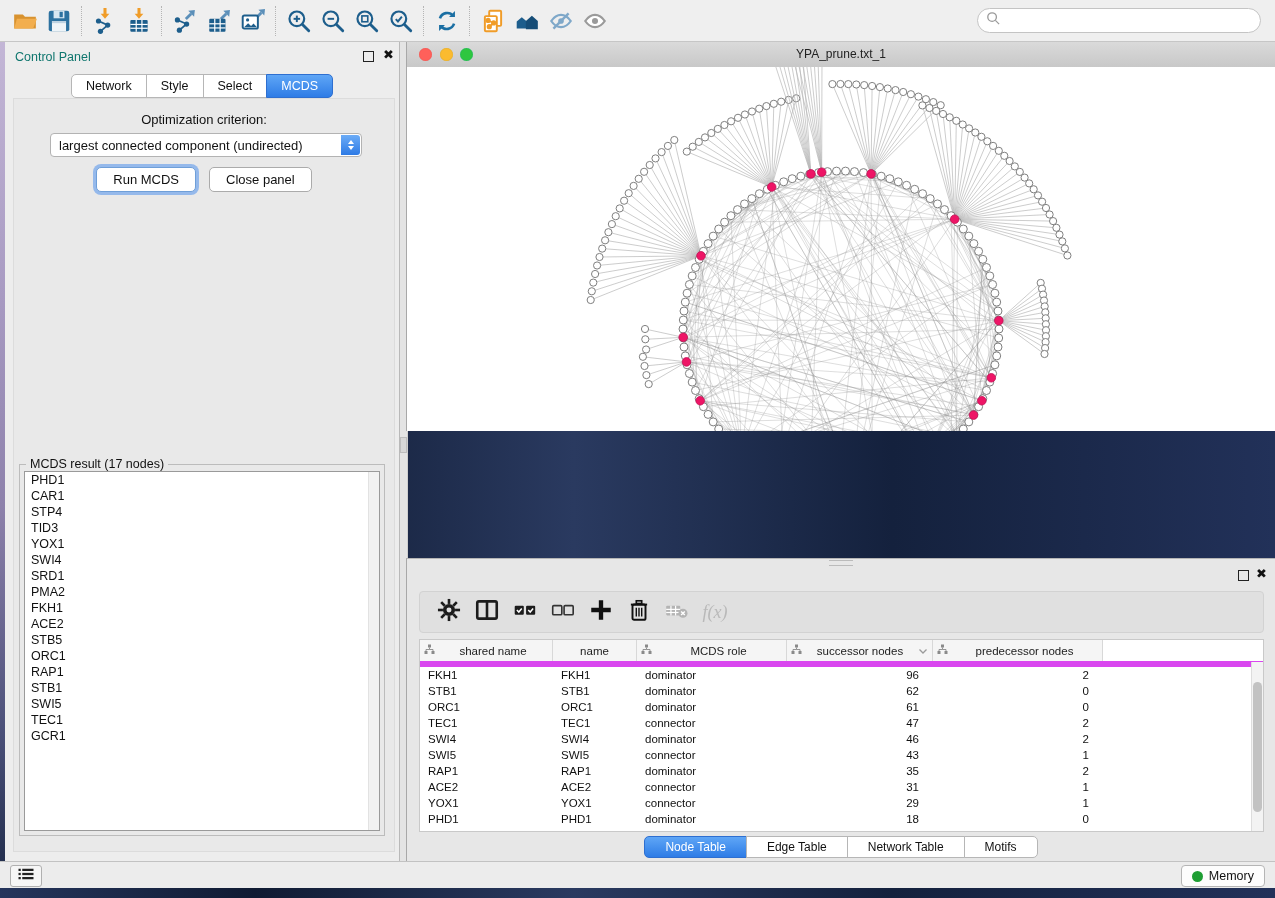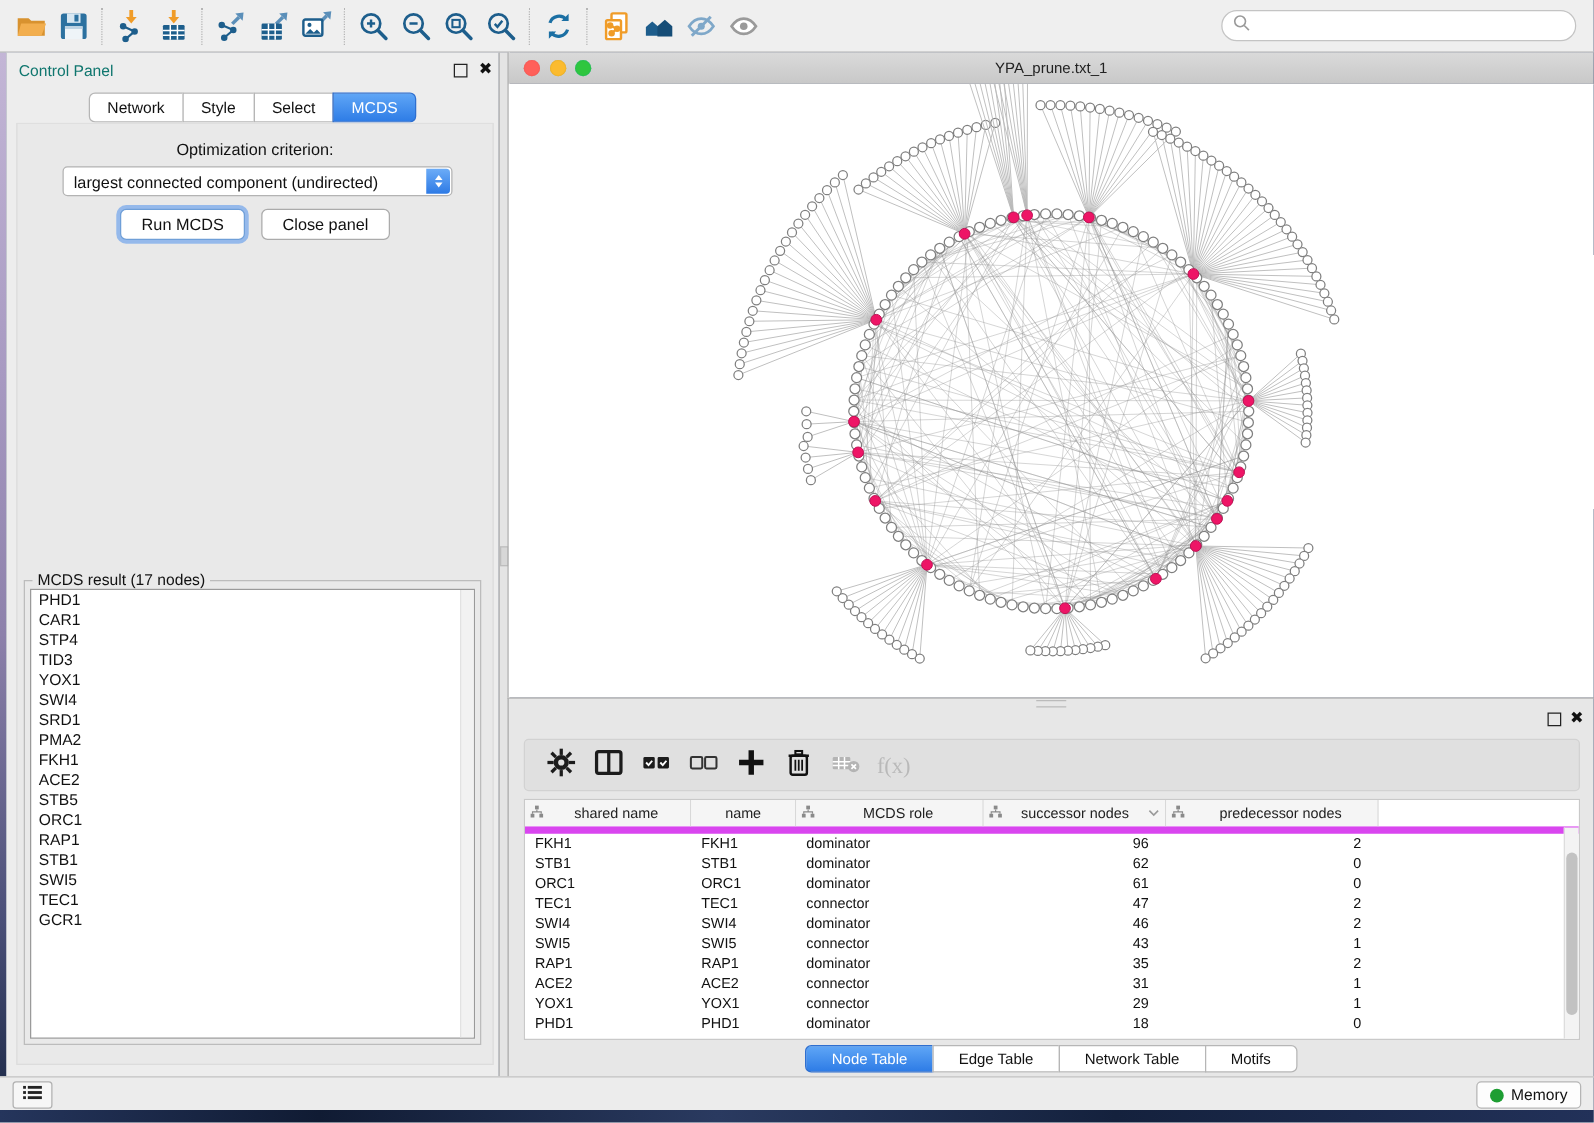--- a/index.html
+++ b/index.html
@@ -46,40 +46,40 @@
     padding:4px 16px;cursor:default;font-family:inherit;}
   .btn.focused{box-shadow:0 0 0 3px rgba(104,160,236,.65);border-color:#6f9fd8;}
   .fieldset{position:absolute;left:6px;right:10px;top:366px;bottom:16px;border:1px solid #bcbcbc;}
   .fieldset .legend{position:absolute;top:-8px;left:6px;background:#e9e9e9;padding:0 4px;font-size:12.5px;color:#111;}
   .mcds-list{position:absolute;left:4px;right:4px;top:6px;bottom:4px;background:#fff;border:1px solid #9a9a9a;overflow:hidden;}
   .mcds-item{font-size:12.5px;color:#111;line-height:16px;padding-left:6px;cursor:default;}
   .mcds-track{position:absolute;right:0;top:0;bottom:0;width:10px;background:#f2f2f2;border-left:1px solid #e2e2e2;}
   .v-split{position:absolute;left:399px;top:42px;width:7px;bottom:36px;background:#e4e4e4;border-left:1px solid #b9b9b9;border-right:1px solid #cfcfcf;}
   .v-grip{position:absolute;left:0;right:0;top:395px;height:16px;background:#d7d7d7;border:1px solid #bdbdbd;box-sizing:border-box;}
   
-  .net-win{position:absolute;left:406px;top:42px;width:869px;height:516px;border-left:1px solid #a8a8a8;box-sizing:border-box;}
+  .net-win{position:absolute;left:406px;top:42px;width:869px;height:389px;border-left:1px solid #a8a8a8;box-sizing:border-box;}
   .net-title{position:absolute;left:0;right:0;top:0;height:25px;
     background:linear-gradient(180deg,#dadada,#c8c8c8);border-bottom:1px solid #a3a3a3;}
   .tl{position:absolute;top:6px;width:13px;height:13px;border-radius:50%;cursor:default;}
   .tl.red{left:12px;background:#ff605a;box-shadow:inset 0 0 1px #d44;}
   .tl.yellow{left:33px;background:#fbbb2f;box-shadow:inset 0 0 1px #c90;}
   .tl.green{left:53px;background:#2fc63f;box-shadow:inset 0 0 1px #1a8;}
   .net-title .t{position:absolute;left:0;right:0;top:5px;text-align:center;font-size:12px;color:#222;}
   .net-canvas{position:absolute;left:0;right:0;top:25px;bottom:0;background:#fff;overflow:hidden;}
   
   .table-panel{position:absolute;left:406px;top:558px;width:869px;bottom:36px;background:#e7e7e7;
     border-left:1px solid #a8a8a8;border-top:1px solid #b5b5b5;box-sizing:border-box;}
   .tp-grip{position:absolute;left:50%;top:1px;width:24px;height:4px;margin-left:-12px;
     border-top:1px solid #bbb;border-bottom:1px solid #bbb;}
   .tp-title{position:absolute;left:12px;top:9px;font-size:12.5px;color:#111;margin-top:48px;}
   .tp-float{left:831px;top:11px;} .tp-close{left:849px;top:8px;}
   .tp-toolbar{position:absolute;left:12px;right:11px;top:32px;height:42px;background:#e0e0e0;
     border:1px solid #d2d2d2;border-radius:4px;display:flex;align-items:center;padding-left:12px;box-sizing:border-box;gap:4px;}
   .tp-btn{width:34px;height:34px;display:flex;align-items:center;justify-content:center;cursor:default;}
-  .fx{font-family:"Liberation Serif","DejaVu Serif",serif;font-size:18px;color:#b9b9b9;}
+  .fx{font-family:"Liberation Serif","DejaVu Serif",serif;font-style:italic;font-size:18px;color:#b9b9b9;}
   .tbl{position:absolute;left:12px;right:11px;top:80px;bottom:30px;background:#fff;border:1px solid #c9c9c9;overflow:hidden;}
   .tbl-head{display:flex;height:21px;border-bottom:6px solid #d946ef;}
   .th{display:flex;align-items:center;background:#f5f5f5;border-right:1px solid #d8d8d8;
     font-size:11.5px;color:#222;box-sizing:border-box;padding:0 4px;}
   .th .lbl{flex:1;text-align:center;}
   .tbl-row{display:flex;height:16px;align-items:center;cursor:default;}
   .td{font-size:11.5px;color:#111;box-sizing:border-box;overflow:hidden;white-space:nowrap;}
   .td.left{padding-left:8px;text-align:left;}
   .td.right{padding-right:14px;text-align:right;}
   .tbl-scroll{position:absolute;right:0;top:22px;bottom:0;width:11px;background:#f3f3f3;border-left:1px solid #ddd;}

